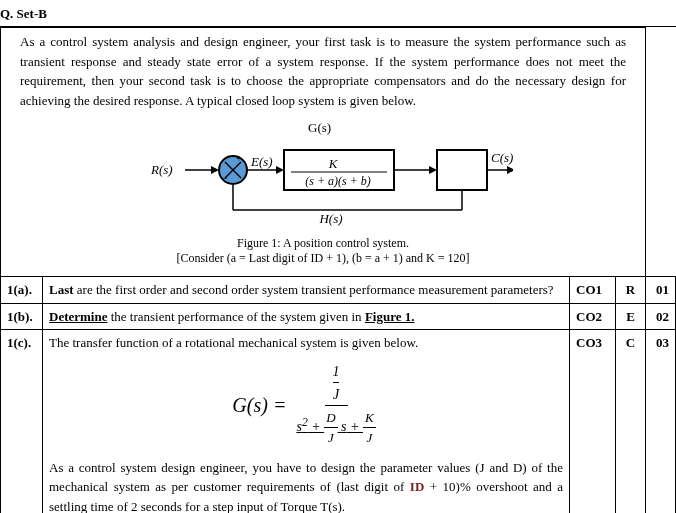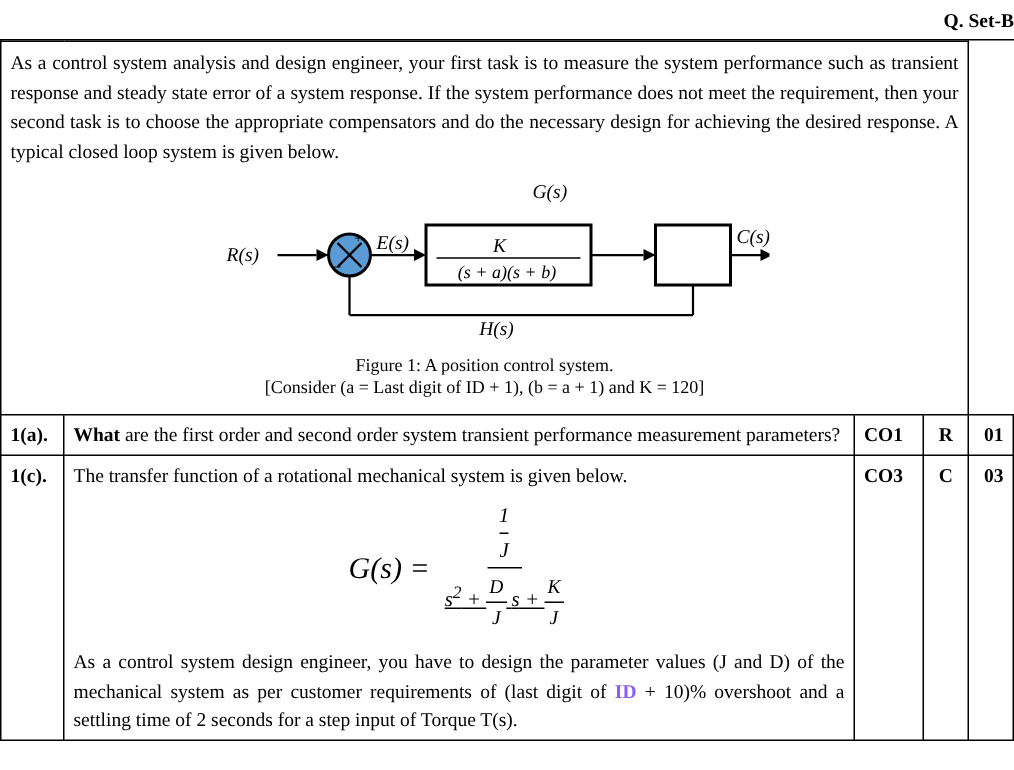--- a/index.html
+++ b/index.html
@@ -12,36 +12,36 @@
       color: #000;
     }
 
     .page {
       width: 676px;
       padding: 0;
       background: #fff;
     }
 
     .header-row {
-      text-align: right;
+      text-align: left;
       font-weight: bold;
       font-size: 13px;
       padding: 6px 0 4px 0;
       border-bottom: 1px solid #000;
     }
 
     .main-table {
       width: 100%;
       border-collapse: collapse;
     }
 
     .main-table td, .main-table th {
       border: 1px solid #000;
       vertical-align: top;
-      padding: 4px 6px;
+      padding: 4px 19px;
     }
 
     .co-cell {
       width: 46px;
       font-weight: bold;
     }
 
     .r-cell {
       width: 30px;
       text-align: center;
@@ -95,42 +95,42 @@
 
     .g-s-formula {
       display: flex;
       align-items: center;
       justify-content: center;
       margin: 8px 0;
       font-size: 16px;
       font-style: italic;
     }
 
-    .orange-text { color: #8b5cf6; }
+    .orange-text { color: #7f1d1d; }
   </style>
 </head>
 <body>
 
 <div class="page">
 
   <div class="header-row">
     <span>Q. Set-B</span>
   </div>
 
   <table class="main-table">
 
     <tbody>
         <tr>
       <td colspan="4" class="intro-cell">
         <div class="intro-text">As a control system analysis and design engineer, your first task is to measure the system performance such as transient response and steady state error of a system response. If the system performance does not meet the requirement, then your second task is to choose the appropriate compensators and do the necessary design for achieving the desired response. A typical closed loop system is given below.</div>
 
         <div class="diagram-container">
 
           <div style="position:relative; width:380px; margin-bottom:2px;">
-            <span style="position:absolute; left:175px; top:0; font-style:italic; font-size:13px;margin-left:47px;">G(s)</span>
+            <span style="position:absolute; left:175px; top:0; font-size:13px;">G(s)</span>
           </div>
 
           <svg width="380" height="110">
 
             <text x="18" y="52" font-family="Times New Roman" font-size="13" font-style="italic">R(s)</text>
 
             <line x1="52" y1="48" x2="78" y2="48" stroke="#000" stroke-width="1.5"></line>
             <polygon points="78,44 78,52 86,48" fill="#000"></polygon>
 
             <circle cx="100" cy="48" r="14" fill="#5b9bd5" stroke="#000" stroke-width="2"></circle>
@@ -180,27 +180,38 @@
           </div>
         </div>
       </td>
     </tr>
 
     <tr class="q-row">
       <td style="width:42px; font-weight:bold; white-space:nowrap;">
         <span>1(a).</span>
       </td>
       <td>
-        <span class="bold">What</span><span> are the first order and second order system transient performance measurement parameters?</span>
+        <span class="bold">Last</span><span> are the first order and second order system transient performance measurement parameters?</span>
       </td>
       <td class="co-cell">CO1</td>
       <td class="r-cell">R</td>
       <td class="marks-cell">01</td>
     </tr>
 
+    <tr class="q-row">
+      <td style="width:42px; font-weight:bold;">
+        <span>1(b).</span>
+      </td>
+      <td>
+        <span class="bold underline">Determine</span><span> the transient performance of the system given in </span><span class="bold underline">Figure 1.</span>
+      </td>
+      <td class="co-cell">CO2</td>
+      <td class="r-cell">E</td>
+      <td class="marks-cell">02</td>
+    </tr>
 
     <tr class="q-row">
       <td style="width:42px; font-weight:bold;">
         <span>1(c).</span>
       </td>
       <td>
         <div>The transfer function of a rotational mechanical system is given below.</div>
 
         <div class="g-s-formula">
           <span style="font-style:italic; font-size:20px; margin-right:6px;"><em>G</em>(<em>s</em>) =</span>

